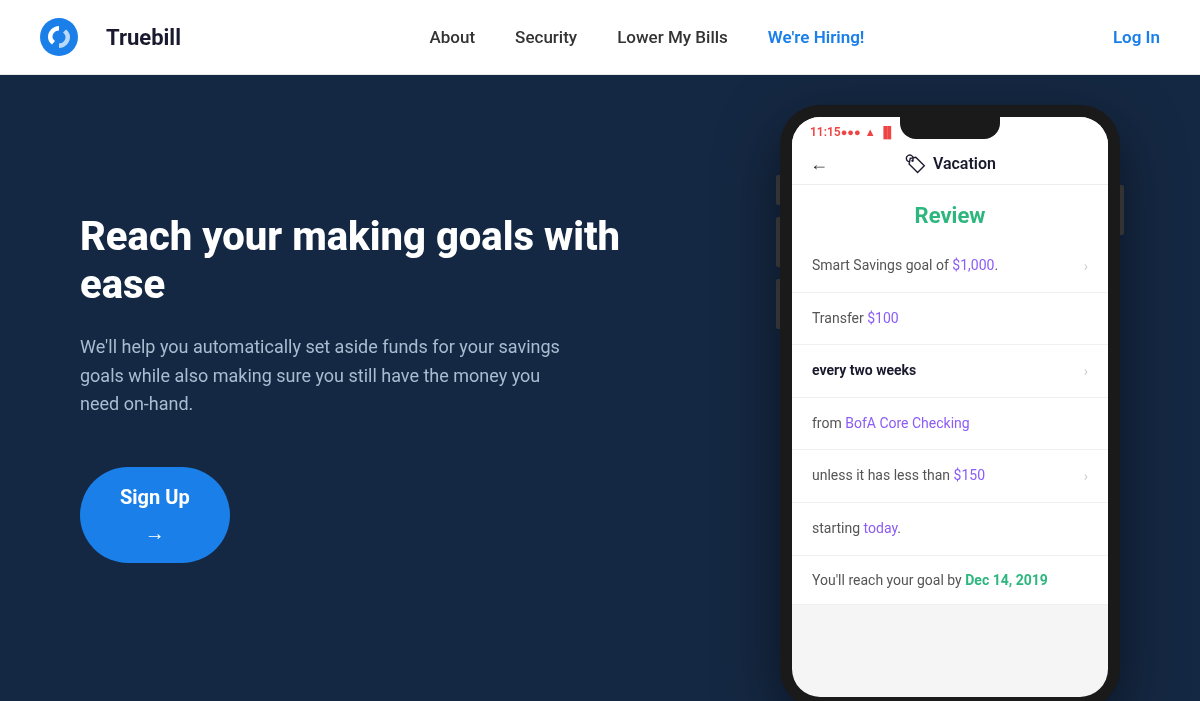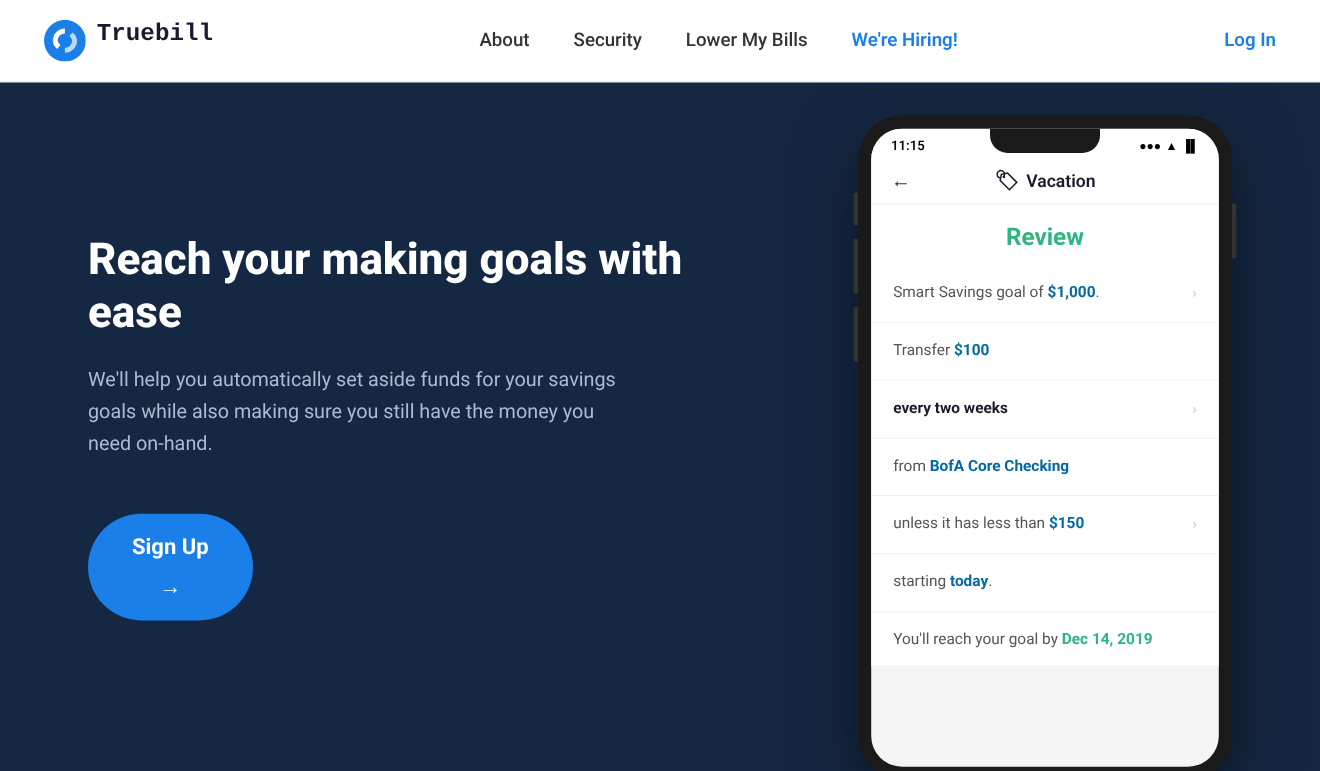--- a/index.html
+++ b/index.html
@@ -10,24 +10,23 @@
       display: flex;
       align-items: center;
       justify-content: space-between;
       padding: 0 40px;
       height: 75px;
       background: #fff;
       border-bottom: 1px solid #e8e8e8;
     }
     .nav-logo {
       display: flex;
-      align-items: flex-start;
-      gap: 10px;
+      align-items: center;
+      gap: 28px;
       text-decoration: none;
-      font-family: Liberation Mono, monospace;
     }
     .nav-logo-icon {
       width: 38px;
       height: 38px;
     }
     .nav-logo-text {
       font-size: 22px;
       font-weight: 700;
       color: #1a1a2e;
     }
@@ -117,26 +116,26 @@
     }
     .phone-screen {
       background: #f5f5f5;
       border-radius: 28px;
       overflow: hidden;
       min-height: 580px;
     }
     .phone-notch-bar {
       background: #fff;
       display: flex;
-      justify-content: space-between;
+      justify-content: flex-start;
       align-items: center;
       padding: 8px 18px 4px;
       font-size: 12px;
       font-weight: 600;
-      color: #000000;
+      color: #ef4444;
     }
     .phone-status-right {
       display: flex;
       align-items: center;
       gap: 4px;
       font-size: 11px;
     }
     .phone-notch {
       position: absolute;
       top: 12px;
@@ -189,22 +188,22 @@
       padding: 16px 20px;
       border-bottom: 1px solid #f0f0f0;
       background: #fff;
     }
     .phone-row-text {
       font-size: 14px;
       color: #555;
       line-height: 1.4;
     }
     .phone-row-text strong {
-      color: #0369a1;
-      font-weight: 700;
+      color: #8b5cf6;
+      font-weight: 400;
     }
     .phone-row-text.bold-text {
       font-size: 14px;
       font-weight: 700;
       color: #1a1a2e;
     }
     .phone-chevron {
       color: #ccc;
       font-size: 14px;
     }

